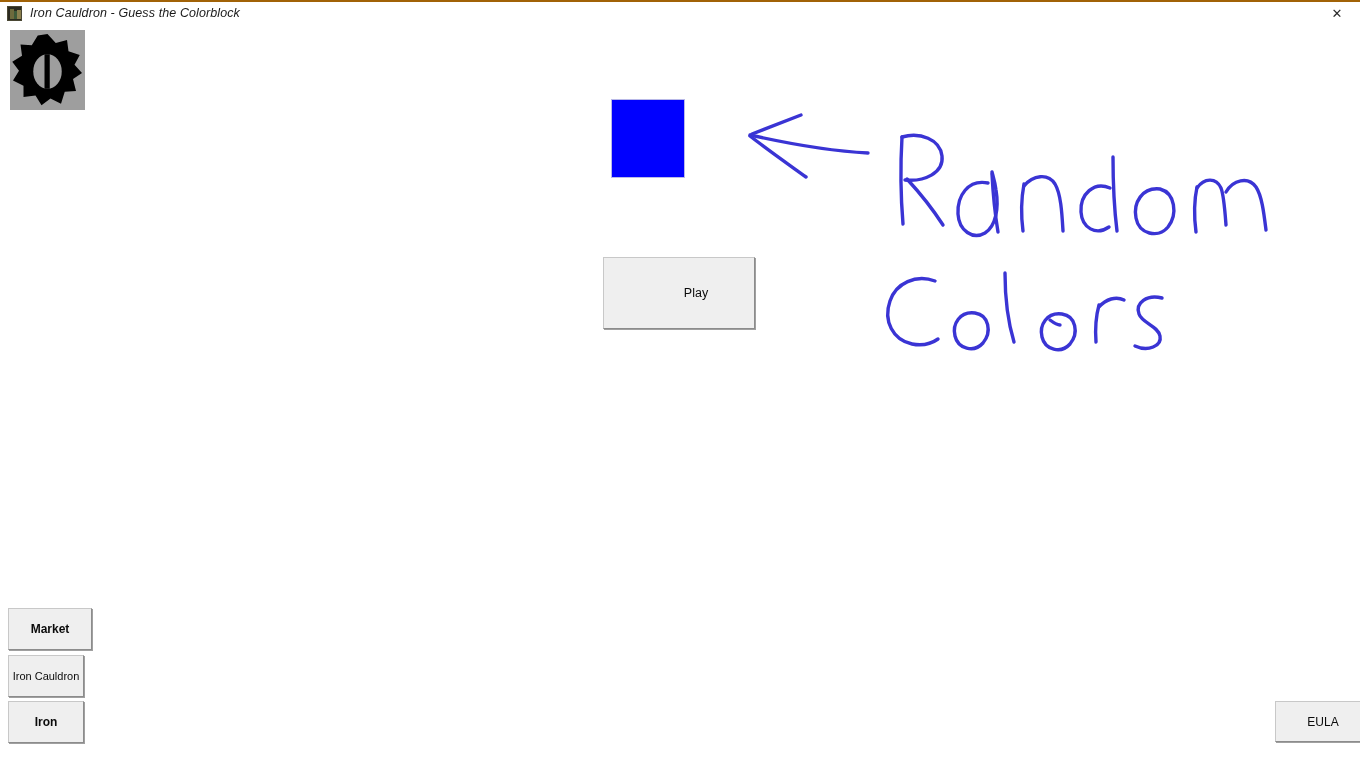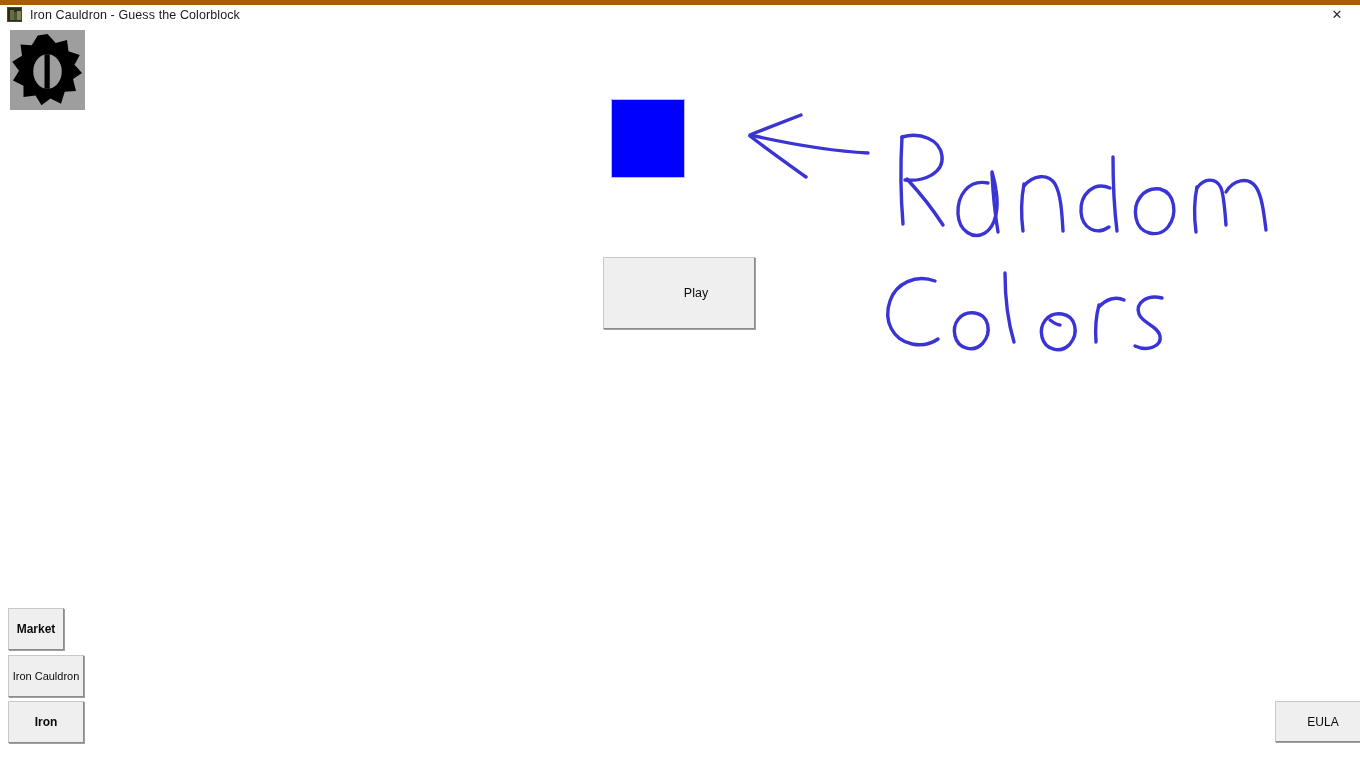--- a/index.html
+++ b/index.html
@@ -16,25 +16,26 @@
     position: relative;
   }
 
   
   #titlebar {
     position: absolute;
     left: 0; top: 0;
     width: 1360px;
     height: 24px;
     background: #ffffff;
-    border-top: 5px solid #a16207;
+    border-top: 2px solid #a16207;
     box-sizing: border-box;
     display: flex;
     align-items: center;
     z-index: 40;
+    font-style: italic;
   }
   #app-icon {
     width: 15px;
     height: 15px;
     margin-left: 7px;
     margin-right: 8px;
     flex: 0 0 auto;
     background: #2b2a20;
     border: 1px solid #4a4734;
     box-sizing: border-box;
@@ -125,21 +126,21 @@
   }
 
   #play-button {
     left: 603px;
     top: 233px;
     width: 152px;
     height: 72px;
     font-size: 12.5px;
     padding-left: 34px;
   }
-  #market-button  { left: 8px; top: 584px; width: 56px; height: 42px; font-weight: bold; }
+  #market-button  { left: 8px; top: 584px; width: 84px; height: 42px; font-weight: bold; }
   #cauldron-button{ left: 8px; top: 631px; width: 76px; height: 42px; font-weight: normal; font-size: 11px; }
   #exit-button    { left: 8px; top: 677px; width: 76px; height: 42px; font-weight: bold; }
   #eula-button    { left: 1275px; top: 677px; width: 96px; height: 41px; }
 
   
   #ink-layer {
     position: absolute;
     left: 0; top: 0;
     width: 1360px;
     height: 741px;

